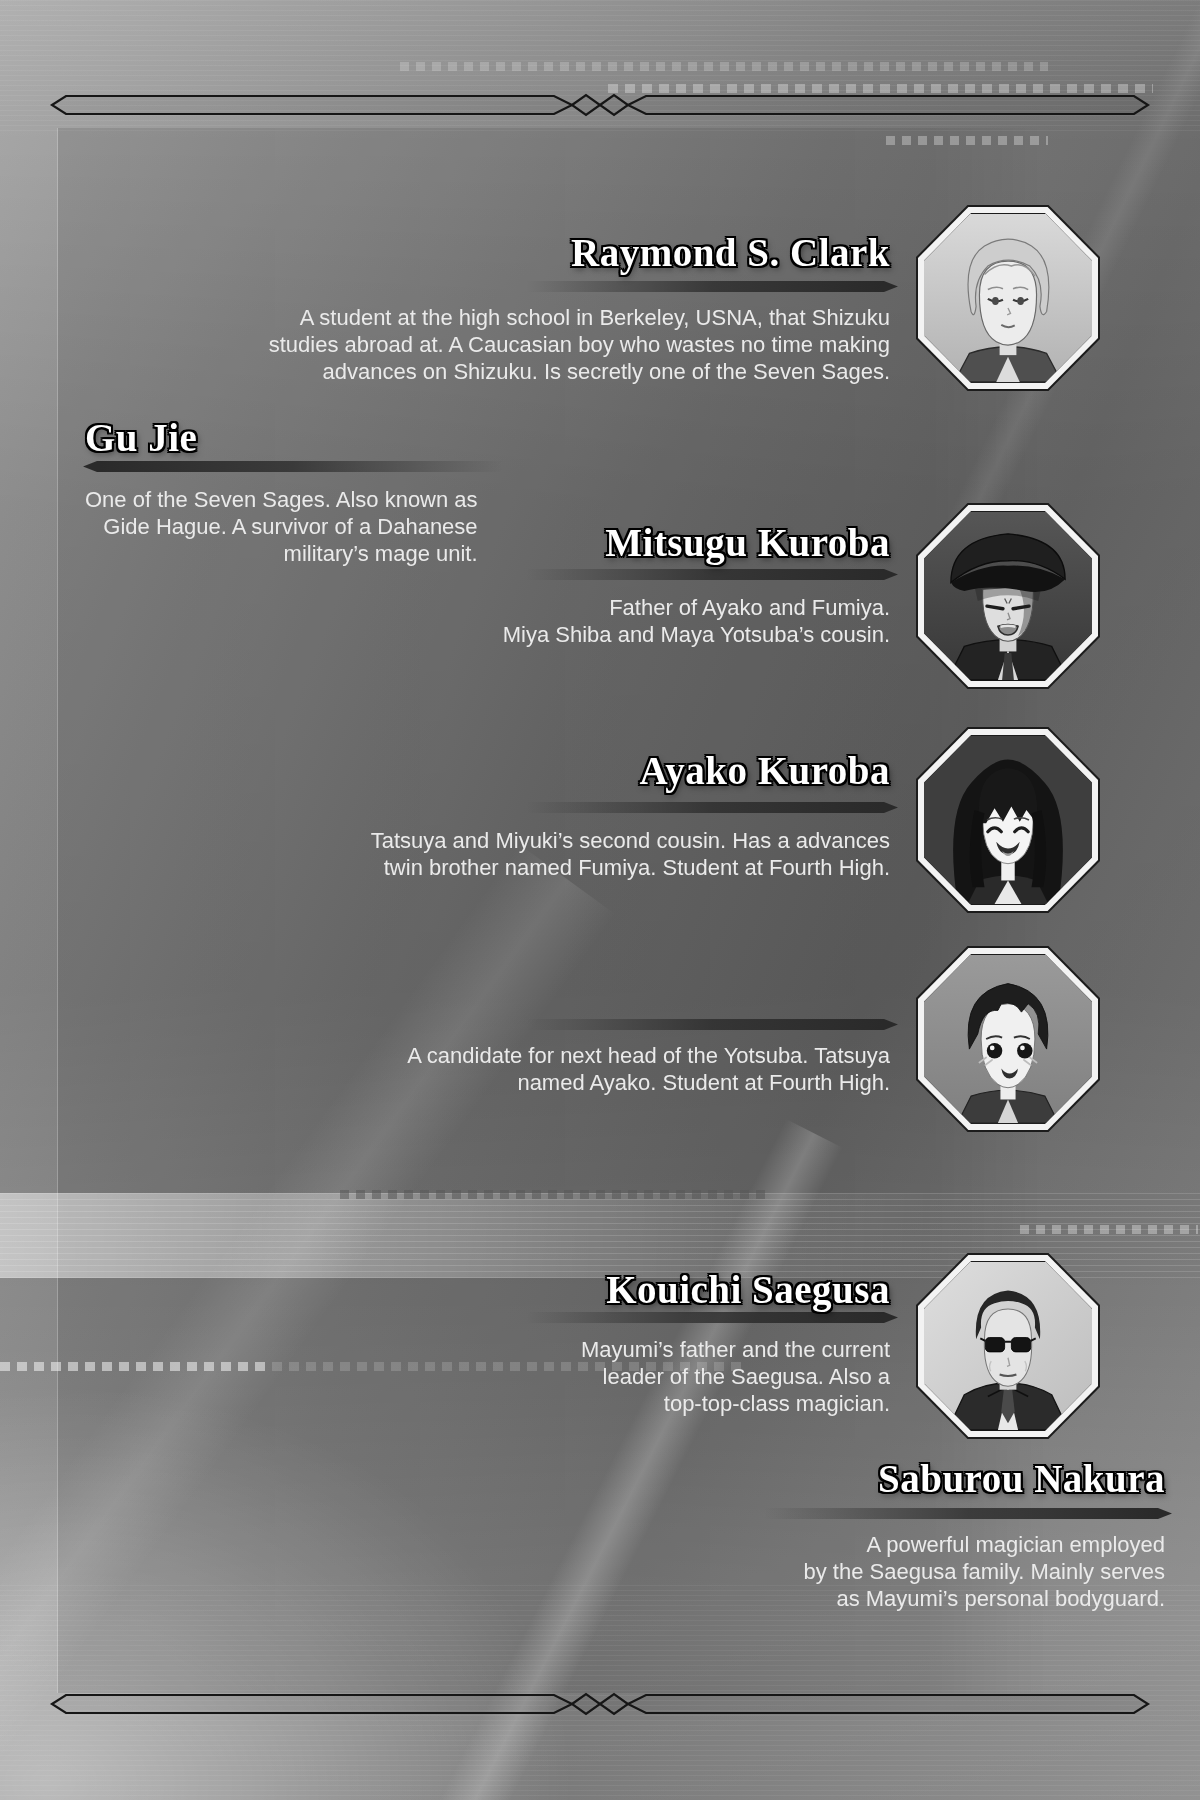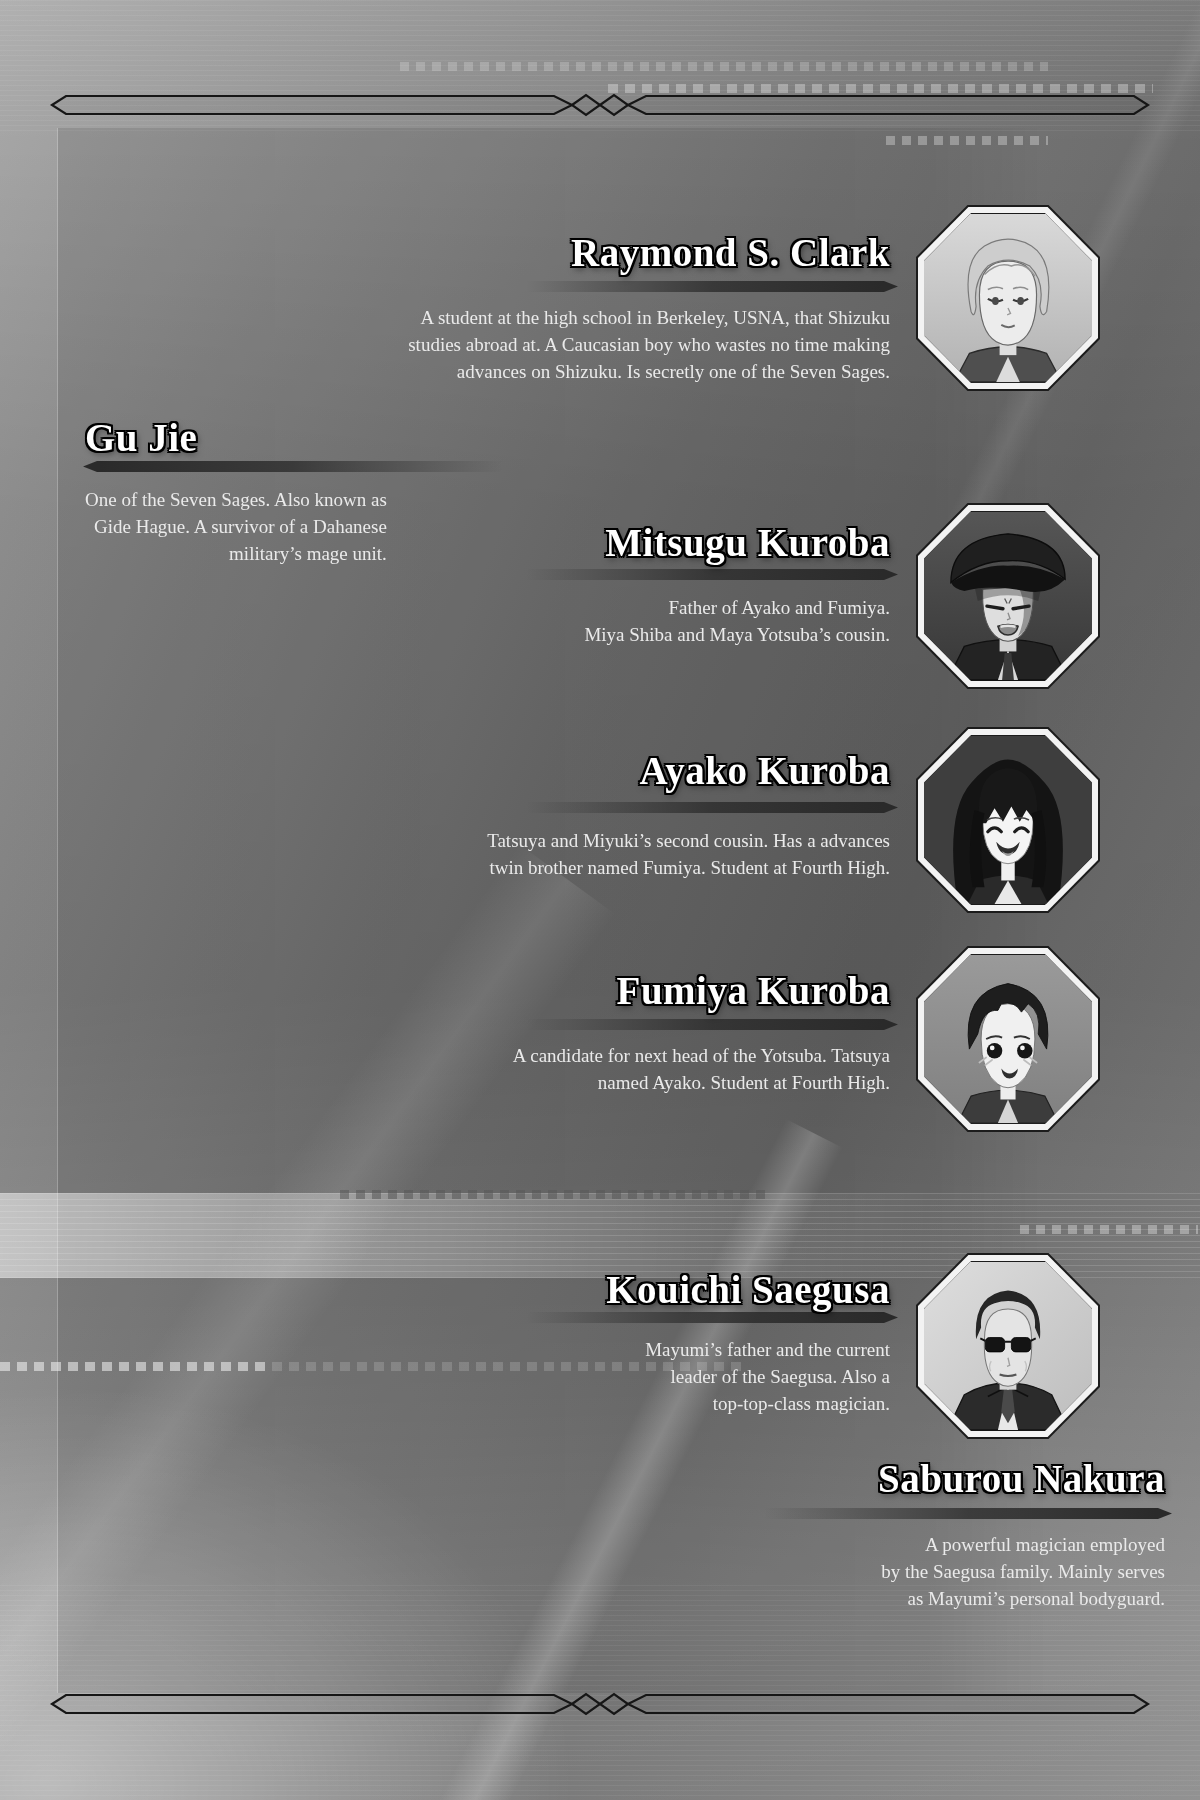--- a/index.html
+++ b/index.html
@@ -63,21 +63,21 @@
   }
   .underline{position:absolute;height:11px;z-index:3;}
   .underline.point-right{
     background:linear-gradient(to right, rgba(42,42,42,0), rgba(42,42,42,.78) 50%, #2a2a2a 96%);
     clip-path:polygon(0 0, calc(100% - 14px) 0, 100% 50%, calc(100% - 14px) 100%, 0 100%);
   }
   .underline.point-left{
     background:linear-gradient(to left, rgba(42,42,42,0), rgba(42,42,42,.78) 50%, #2a2a2a 96%);
     clip-path:polygon(14px 0, 100% 0, 100% 100%, 14px 100%, 0 50%);
   }
-  .char-desc{position:absolute;z-index:4;font-size:19px;line-height:27px;color:#eaeaea;font-family:Liberation Serif, serif;}
+  .char-desc{position:absolute;z-index:4;font-size:22px;line-height:27px;color:#eaeaea;}
   .char-desc div{white-space:nowrap;}
   .align-r{text-align:right;}
   .align-l{text-align:left;}
   
   .e1-name{top:230px;right:310px;} .e1-under{top:281px;right:302px;width:372px;} .e1-desc{top:304px;right:310px;}
   .e2-name{top:415px;left:85px;text-align:right;}   .e2-under{top:461px;left:83px;width:420px;}   .e2-desc{top:486px;left:85px;text-align:right;}
   .e3-name{top:520px;right:310px;} .e3-under{top:569px;right:302px;width:372px;} .e3-desc{top:594px;right:310px;}
   .e4-name{top:748px;right:310px;} .e4-under{top:802px;right:302px;width:372px;} .e4-desc{top:827px;right:310px;}
   .e5-name{top:968px;right:310px;} .e5-under{top:1019px;right:302px;width:372px;}.e5-desc{top:1042px;right:310px;}
   .e6-name{top:1251px;right:310px;margin-top:16px;}.e6-under{top:1312px;right:302px;width:372px;}.e6-desc{top:1336px;right:310px;}
@@ -223,21 +223,20 @@
         <path d="M30 44 Q25 70 29 90 L36 90 Q32 66 36 46 Z" fill="#101010"></path>
         <path d="M70 44 Q75 70 71 90 L64 90 Q68 66 64 46 Z" fill="#101010"></path>
         <path d="M37.5 50 q4.5 -2.5 9 -0.5 M53.5 49.5 q4.5 -2 9 0.5" stroke="#444" stroke-width="0.9" fill="none"></path>
         <path d="M38 57 q4 -4.6 8 0 M54 57 q4 -4.6 8 0" stroke="#1d1d1d" stroke-width="1.9" fill="none" stroke-linecap="round"></path>
         <path d="M43 63 q7 8 14 0 q-1.5 7.5 -7 7.5 q-5.5 0 -7 -7.5 Z" fill="#2e2e2e"></path>
         <path d="M46.5 68.5 q3.5 3 7 0 q-1.5 3 -3.5 3 q-2 0 -3.5 -3 Z" fill="#9c9c9c"></path>
       </svg>
     </div>
   </div>
 
-  <div class="char-name align-r e5-name">Fumiya Kuroba</div>
   <div class="underline point-right e5-under"></div>
   <div class="char-desc align-r e5-desc">
     <div>A candidate for next head of the Yotsuba. Tatsuya</div>
     <div>named Ayako. Student at Fourth High.</div>
   </div>
   <div class="portrait p-fumiya" role="img" aria-label="Portrait of a wide-eyed boy with dark hair and blushing cheeks">
     <div class="p-outer oct"></div>
     <div class="p-white oct"></div>
     <div class="p-inner oct">
       <svg viewBox="0 0 100 100" class="oct">

